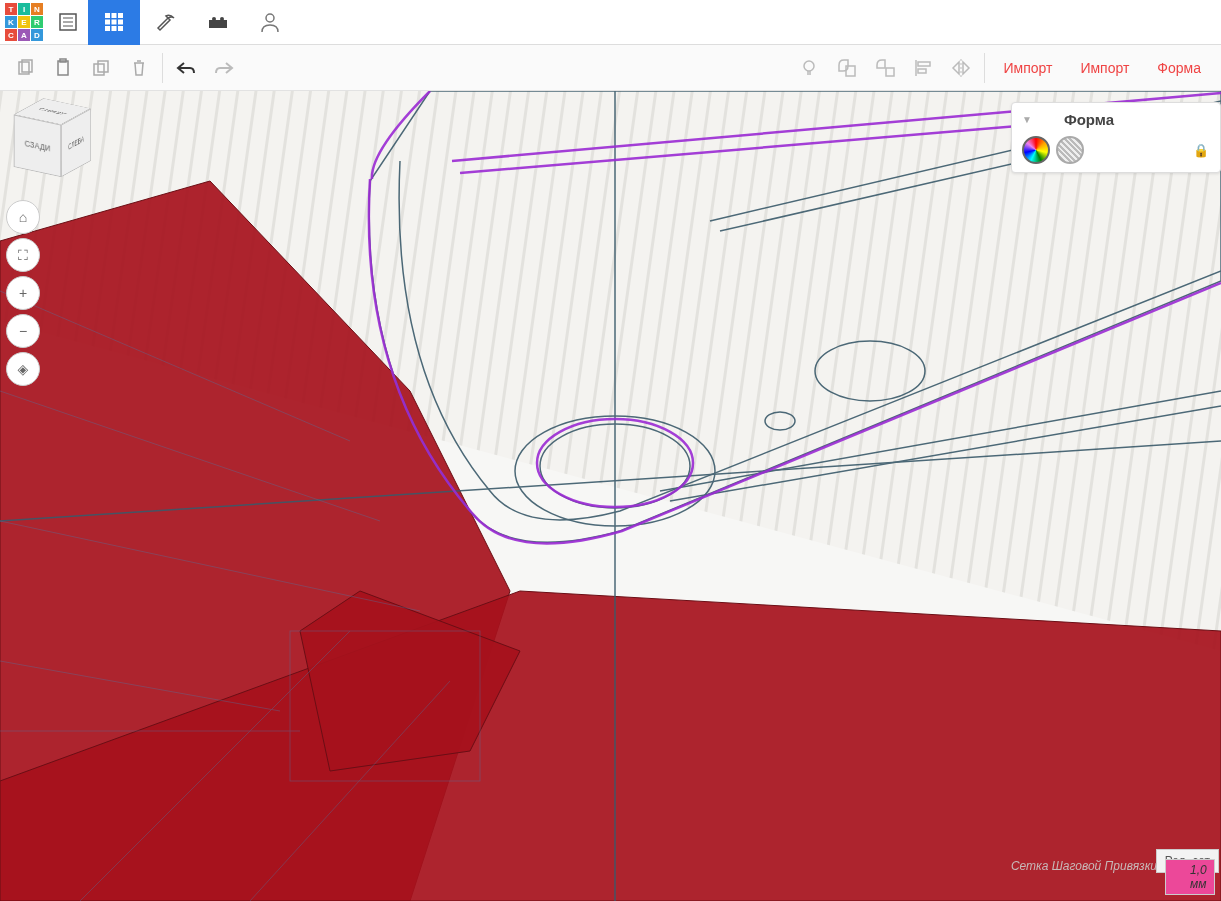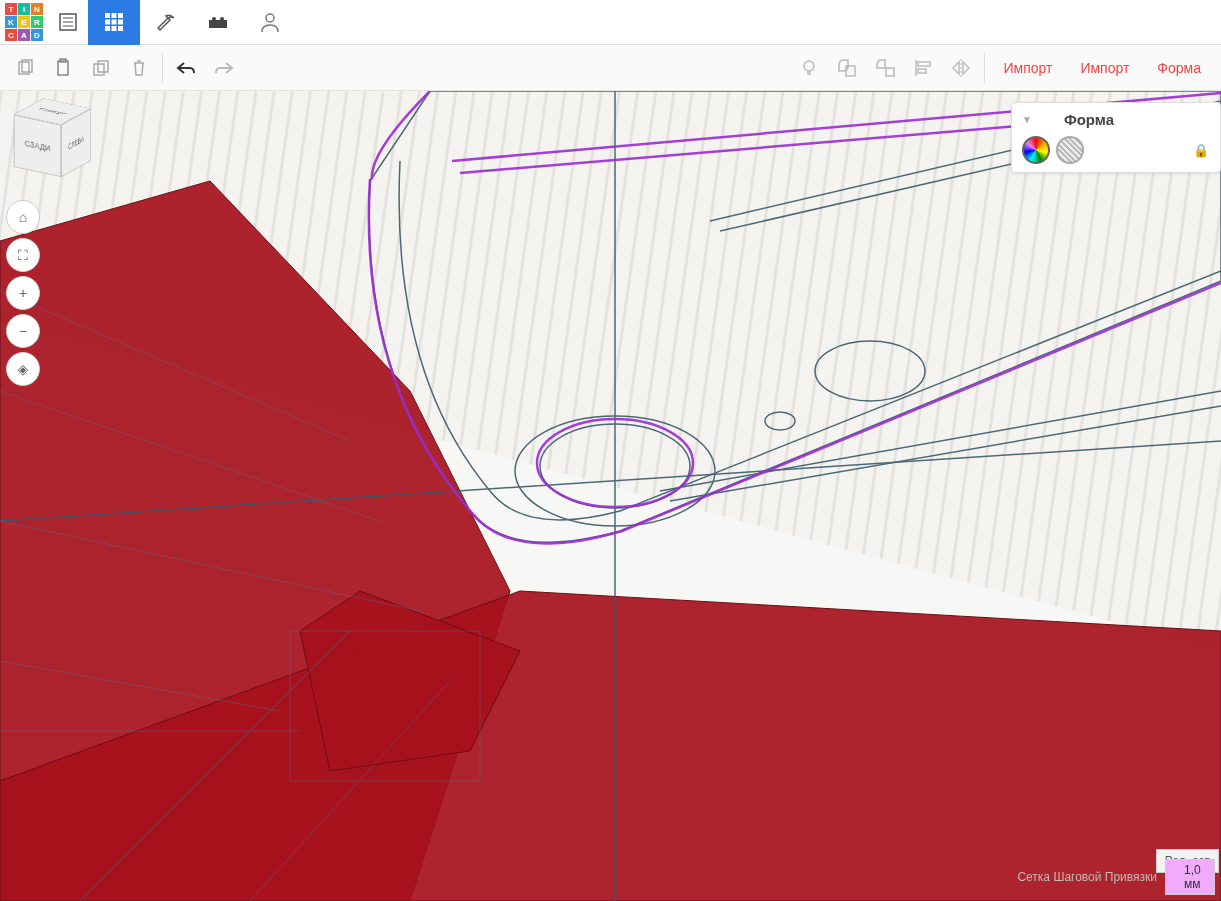--- a/index.html
+++ b/index.html
@@ -48,23 +48,23 @@
 .shape-title { font-size: 15px; font-weight: bold; color: #444; margin-left: 24px; }
 .shape-row { display: flex; align-items: center; gap: 6px; margin-top: 8px; }
 .color-circle { width: 28px; height: 28px; border-radius: 50%; background: conic-gradient(red,orange,yellow,green,cyan,blue,violet,red); border: 2px solid #666; }
 .hole-circle { width: 28px; height: 28px; border-radius: 50%; background: repeating-linear-gradient(45deg,#bbb,#bbb 2px,#eee 2px,#eee 4px); border: 2px solid #aaa; }
 .lock { margin-left: auto; color: #e24; font-size: 13px; }
 .tri { color: #aaa; font-size: 10px; }
 
 
 .bottom-right { position: absolute; right: 2px; bottom: 28px; display: flex; align-items: center; gap: 6px; }
 .btn-lite { background: #f3f3f3; border: 1px solid #ccc; padding: 4px 8px; font-size: 12px; color: #555; }
-.bottom-text { position: absolute; right: 6px; bottom: 6px; display: flex; align-items: center; gap: 8px; }
+.bottom-text { position: absolute; right: 6px; bottom: 6px; display: flex; gap: 8px; font-style: italic; }
 .faint { color: #c8b8b8; font-size: 12px; }
-.snapval { background: #f0abfc; border: 1px solid #ccc; padding: 3px 18px; font-size: 12px; width: 50px; text-align: right; }
+.snapval { background: #ec4899; border: 1px solid #ccc; padding: 3px 24px; font-size: 12px; width: 50px; text-align: right; }
 </style>
 </head>
 <body>
 
 <div class="header">
   <div class="logo">
     <div class="logo-grid">
       <div class="logo-cell lc1">T</div>
       <div class="logo-cell lc2">I</div>
       <div class="logo-cell lc3">N</div>

